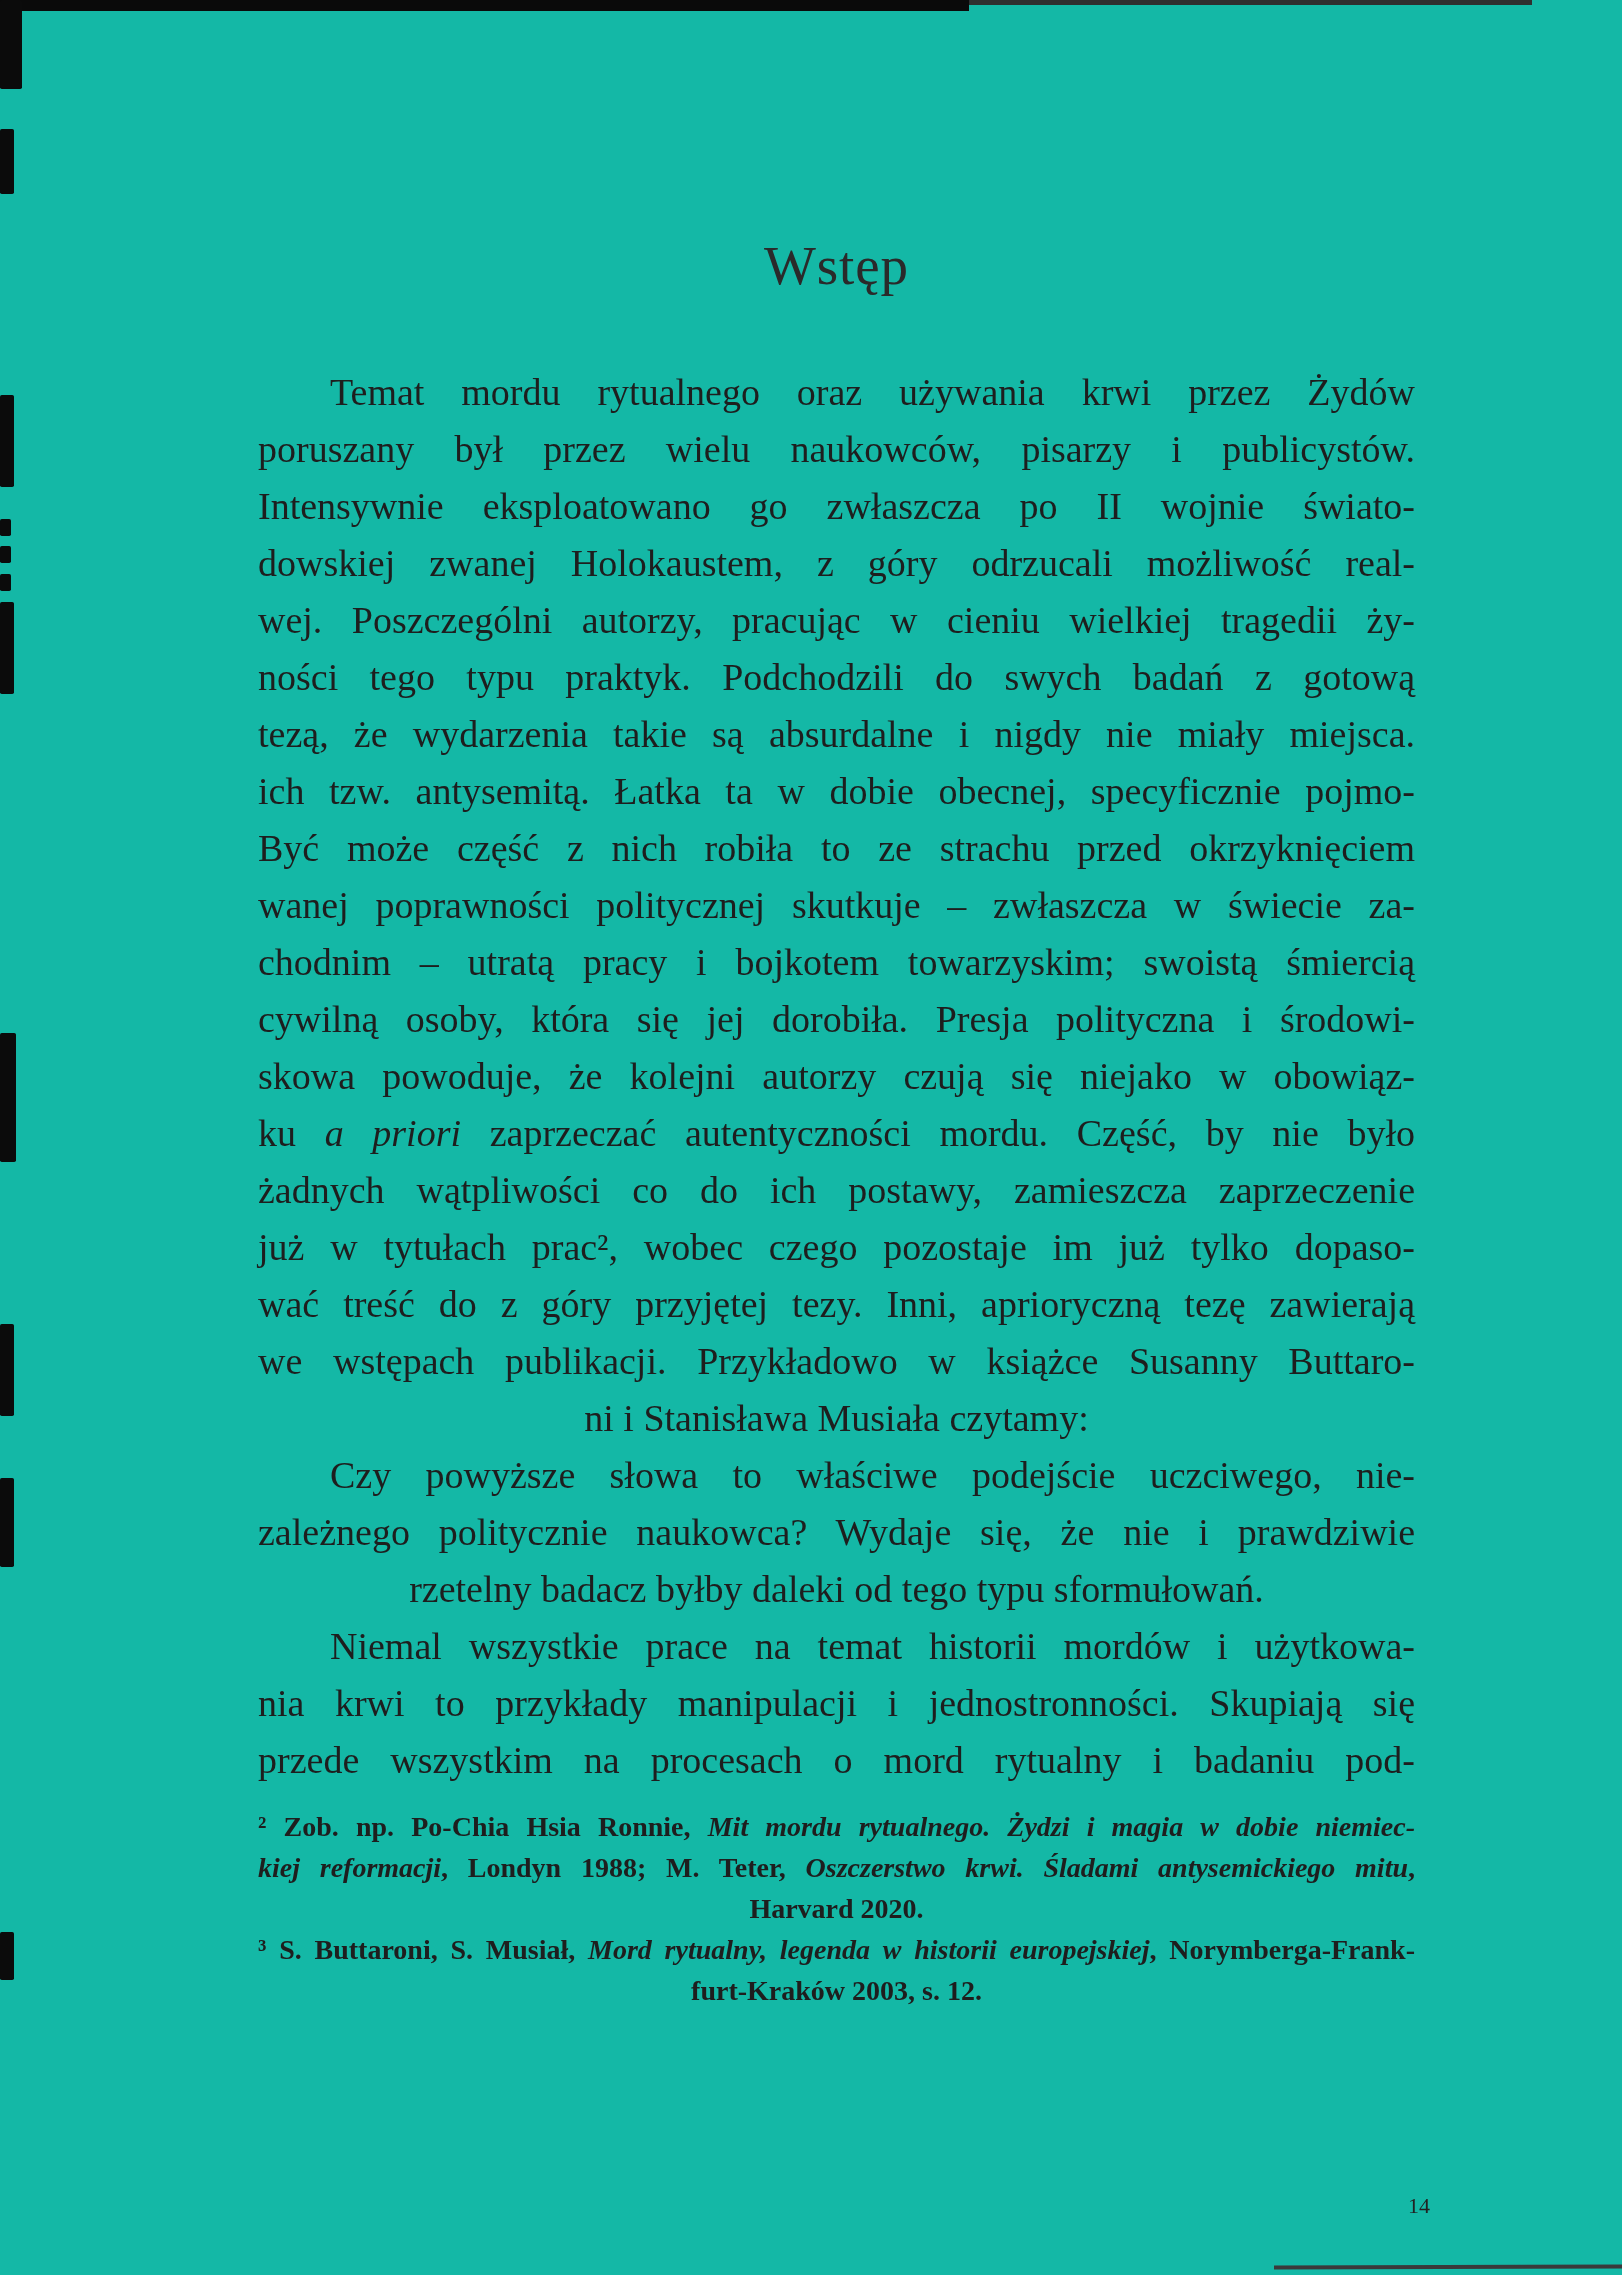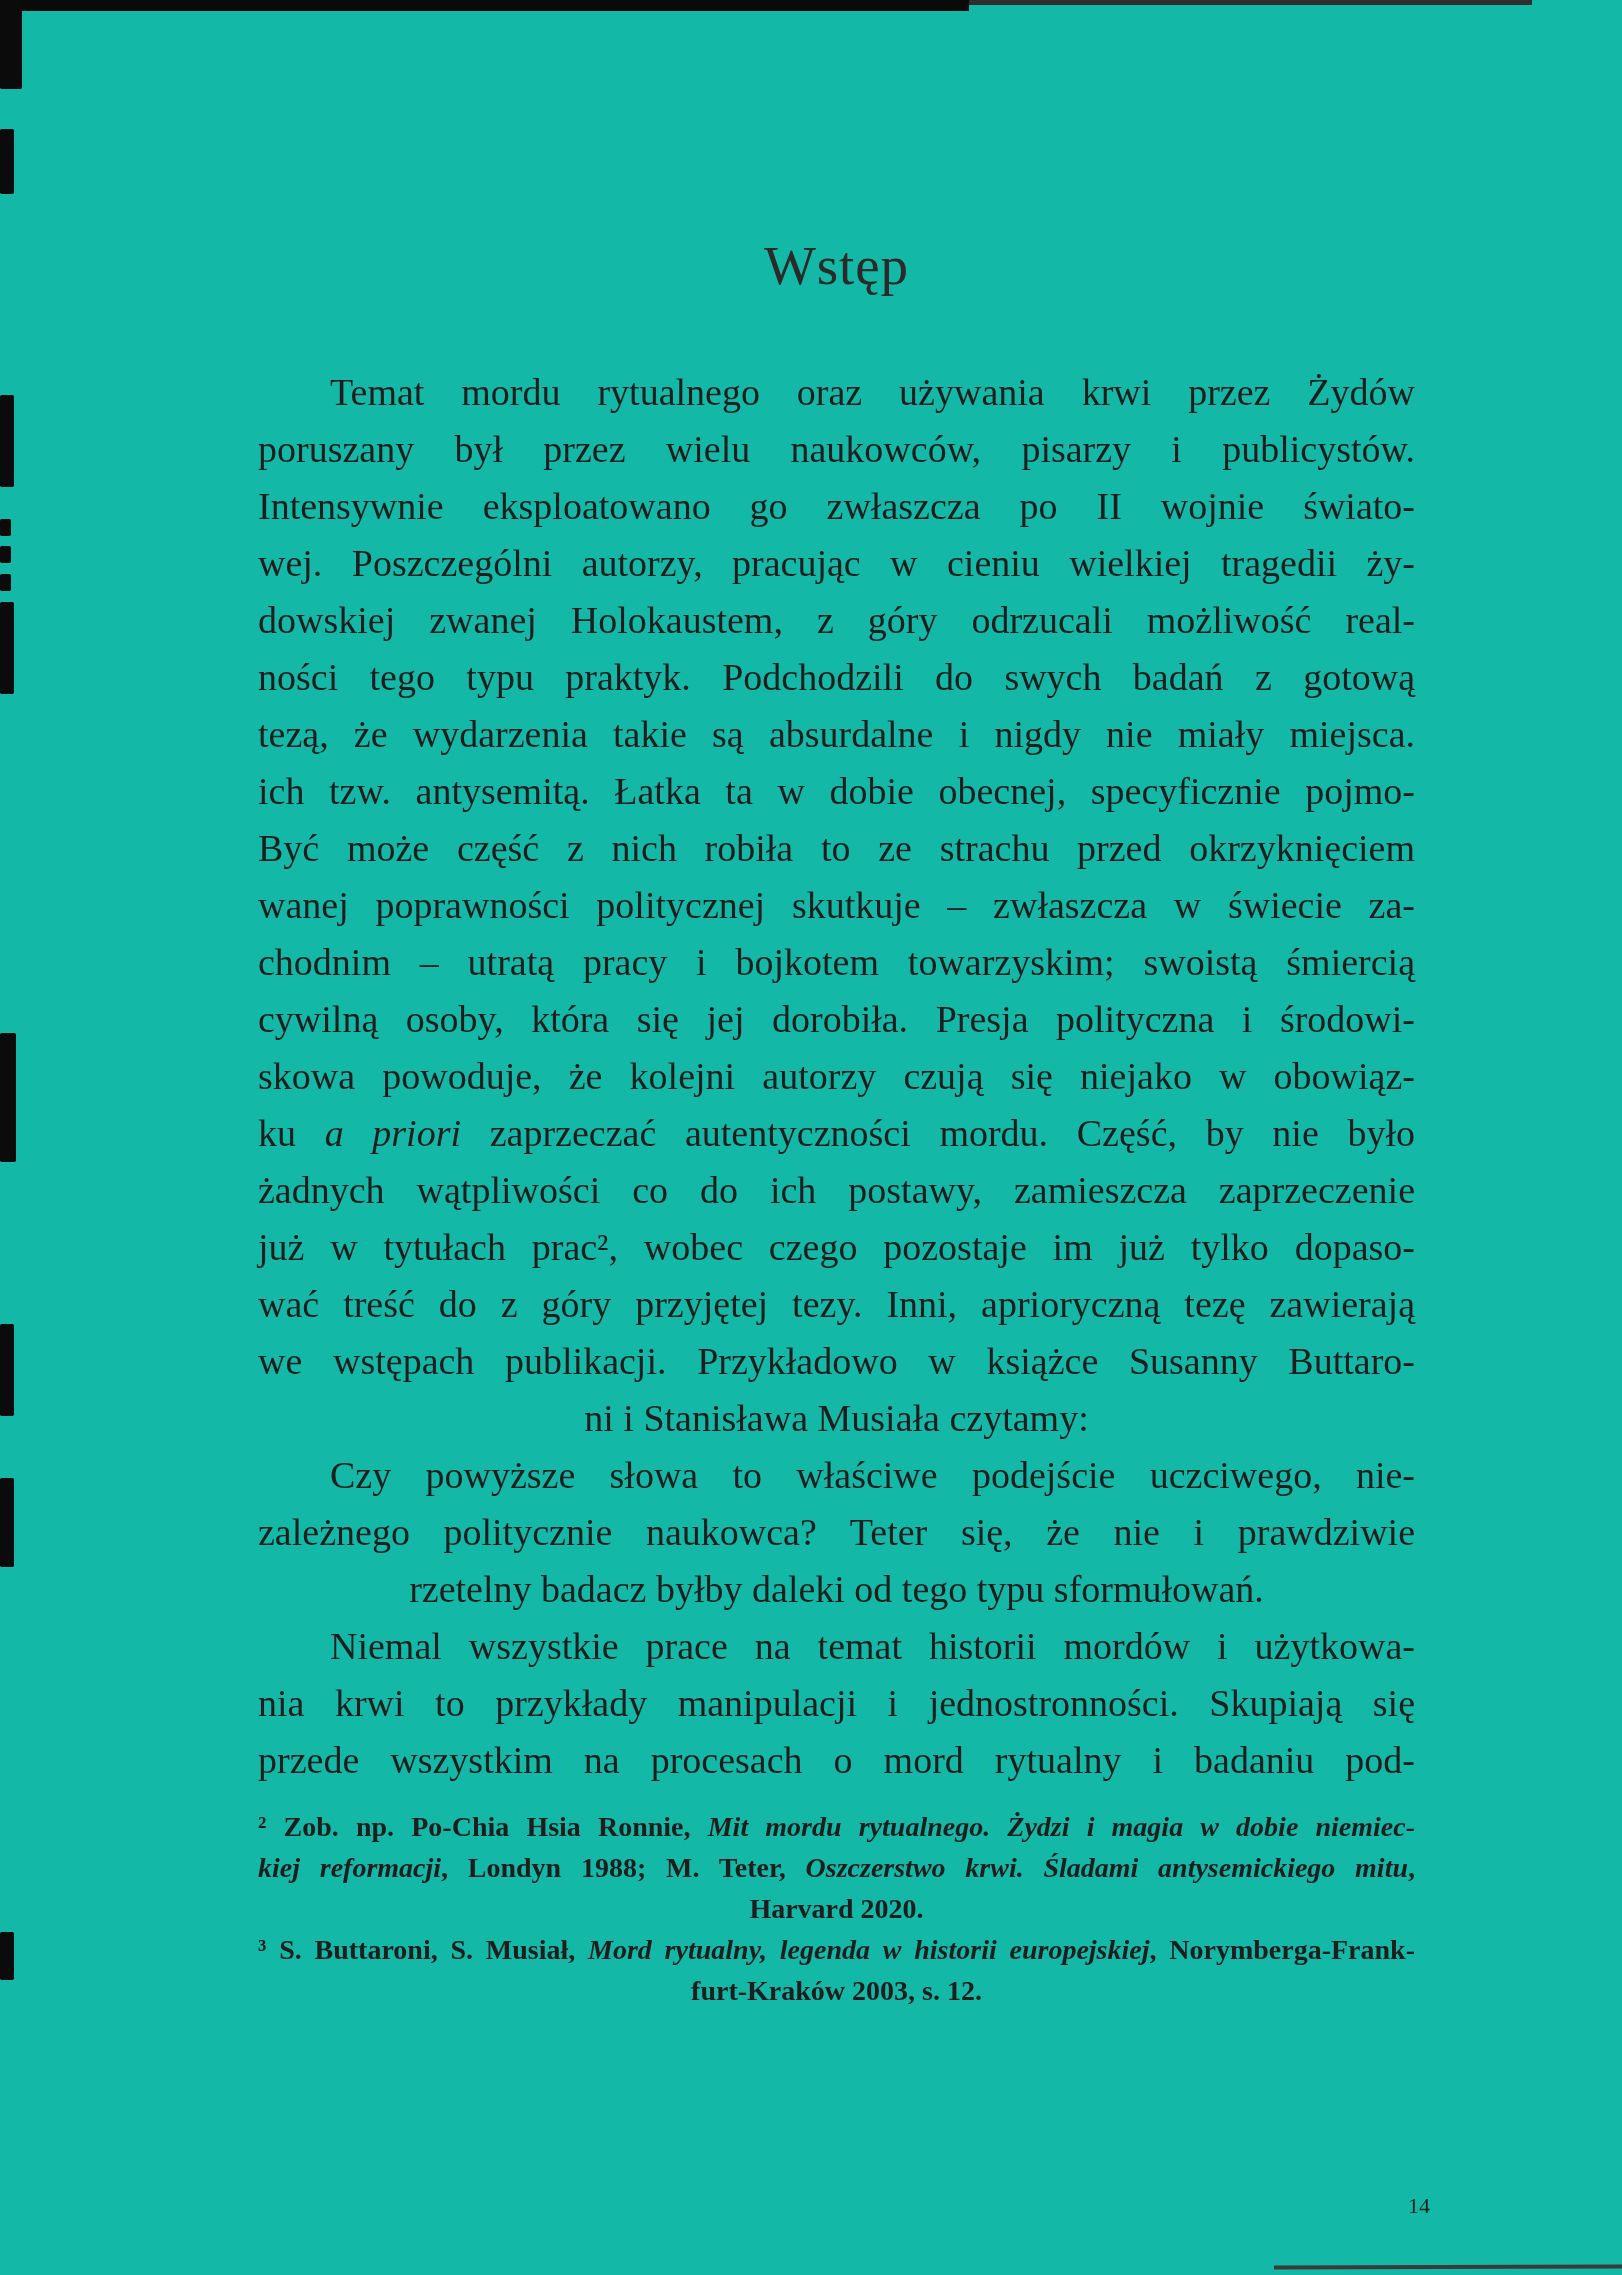--- a/index.html
+++ b/index.html
@@ -102,40 +102,40 @@
   <div class="bottomline" style="left:1274px; top:2265px; width:349px; height:3.7px;"></div>
 
   <div class="content">
     <h1 class="title">Wstęp</h1>
 
     <div>
         <div class="block body">
           <div class="line indent just"><span>Temat mordu rytualnego oraz używania krwi przez Żydów</span></div>
           <div class="line just"><span>poruszany był przez wielu naukowców, pisarzy i publicystów.</span></div>
           <div class="line just"><span>Intensywnie eksploatowano go zwłaszcza po II wojnie świato-</span></div>
+          <div class="line just"><span>dowskiej zwanej Holokaustem, z góry odrzucali możliwość real-</span></div>
           <div class="line just"><span>wej. Poszczególni autorzy, pracując w cieniu wielkiej tragedii ży-</span></div>
-          <div class="line just"><span>dowskiej zwanej Holokaustem, z góry odrzucali możliwość real-</span></div>
           <div class="line just"><span>ności tego typu praktyk. Podchodzili do swych badań z gotową</span></div>
           <div class="line just"><span>tezą, że wydarzenia takie są absurdalne i nigdy nie miały miejsca.</span></div>
           <div class="line just"><span>ich tzw. antysemitą. Łatka ta w dobie obecnej, specyficznie pojmo-</span></div>
           <div class="line just"><span>Być może część z nich robiła to ze strachu przed okrzyknięciem</span></div>
           <div class="line just"><span>wanej poprawności politycznej skutkuje – zwłaszcza w świecie za-</span></div>
           <div class="line just"><span>chodnim – utratą pracy i bojkotem towarzyskim; swoistą śmiercią</span></div>
           <div class="line just"><span>cywilną osoby, która się jej dorobiła. Presja polityczna i środowi-</span></div>
           <div class="line just"><span>skowa powoduje, że kolejni autorzy czują się niejako w obowiąz-</span></div>
           <div class="line just"><span>ku </span><span class="it">a priori</span><span> zaprzeczać autentyczności mordu. Część, by nie było</span></div>
           <div class="line just"><span>żadnych wątpliwości co do ich postawy, zamieszcza zaprzeczenie</span></div>
           <div class="line just"><span>już w tytułach prac², wobec czego pozostaje im już tylko dopaso-</span></div>
           <div class="line just"><span>wać treść do z góry przyjętej tezy. Inni, aprioryczną tezę zawierają</span></div>
           <div class="line just"><span>we wstępach publikacji. Przykładowo w książce Susanny Buttaro-</span></div>
           <div class="line"><span>ni i Stanisława Musiała czytamy:</span></div>
         </div>
         <div class="block body">
           <div class="line indent just"><span>Czy powyższe słowa to właściwe podejście uczciwego, nie-</span></div>
-          <div class="line just"><span>zależnego politycznie naukowca? Teter się, że nie i prawdziwie</span></div>
+          <div class="line just"><span>zależnego politycznie naukowca? Wydaje się, że nie i prawdziwie</span></div>
           <div class="line"><span>rzetelny badacz byłby daleki od tego typu sformułowań.</span></div>
         </div>
         <div class="block body">
           <div class="line indent just"><span>Niemal wszystkie prace na temat historii mordów i użytkowa-</span></div>
           <div class="line just"><span>nia krwi to przykłady manipulacji i jednostronności. Skupiają się</span></div>
           <div class="line just"><span>przede wszystkim na procesach o mord rytualny i badaniu pod-</span></div>
         </div>
       </div>
 
     <div class="footnotes">

